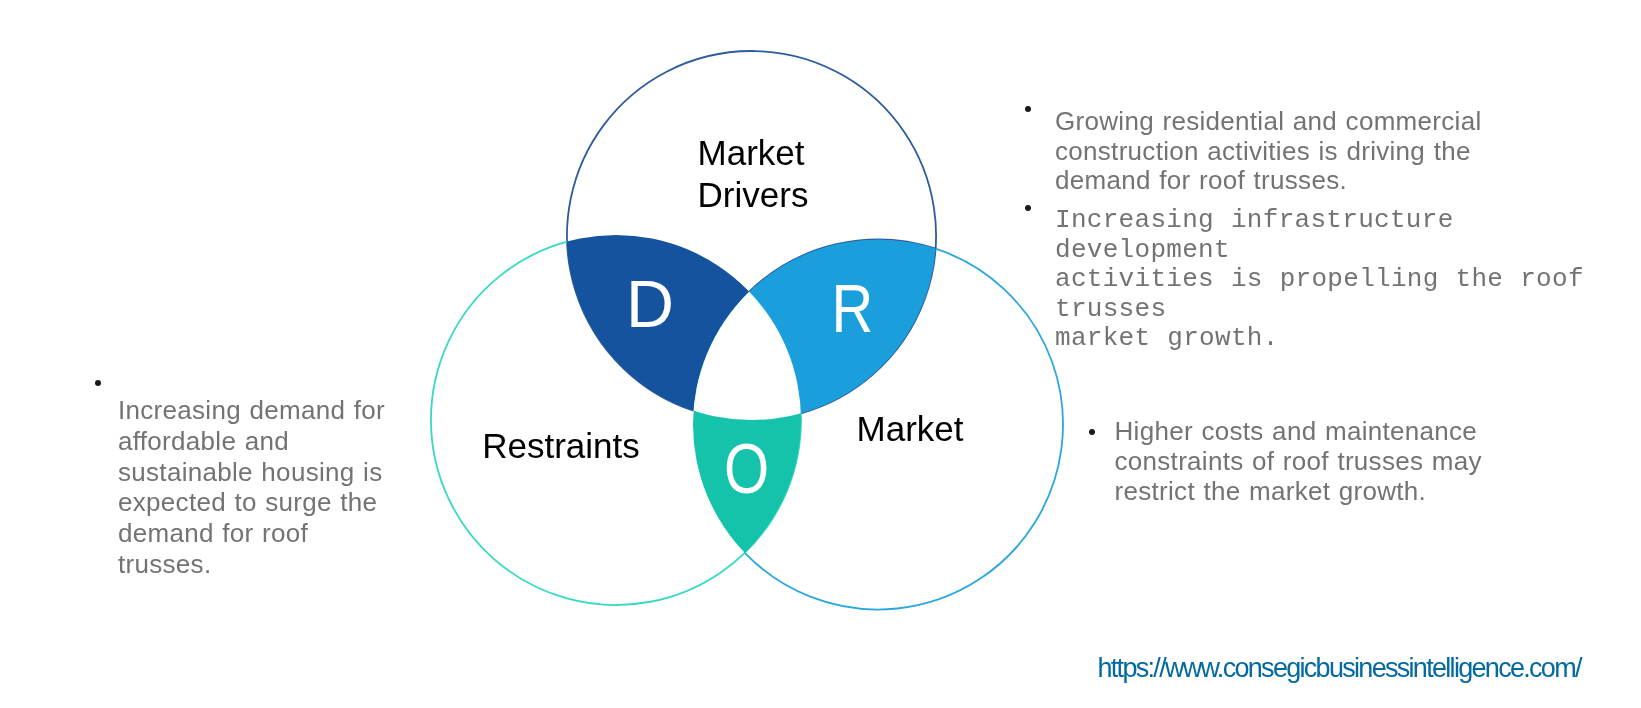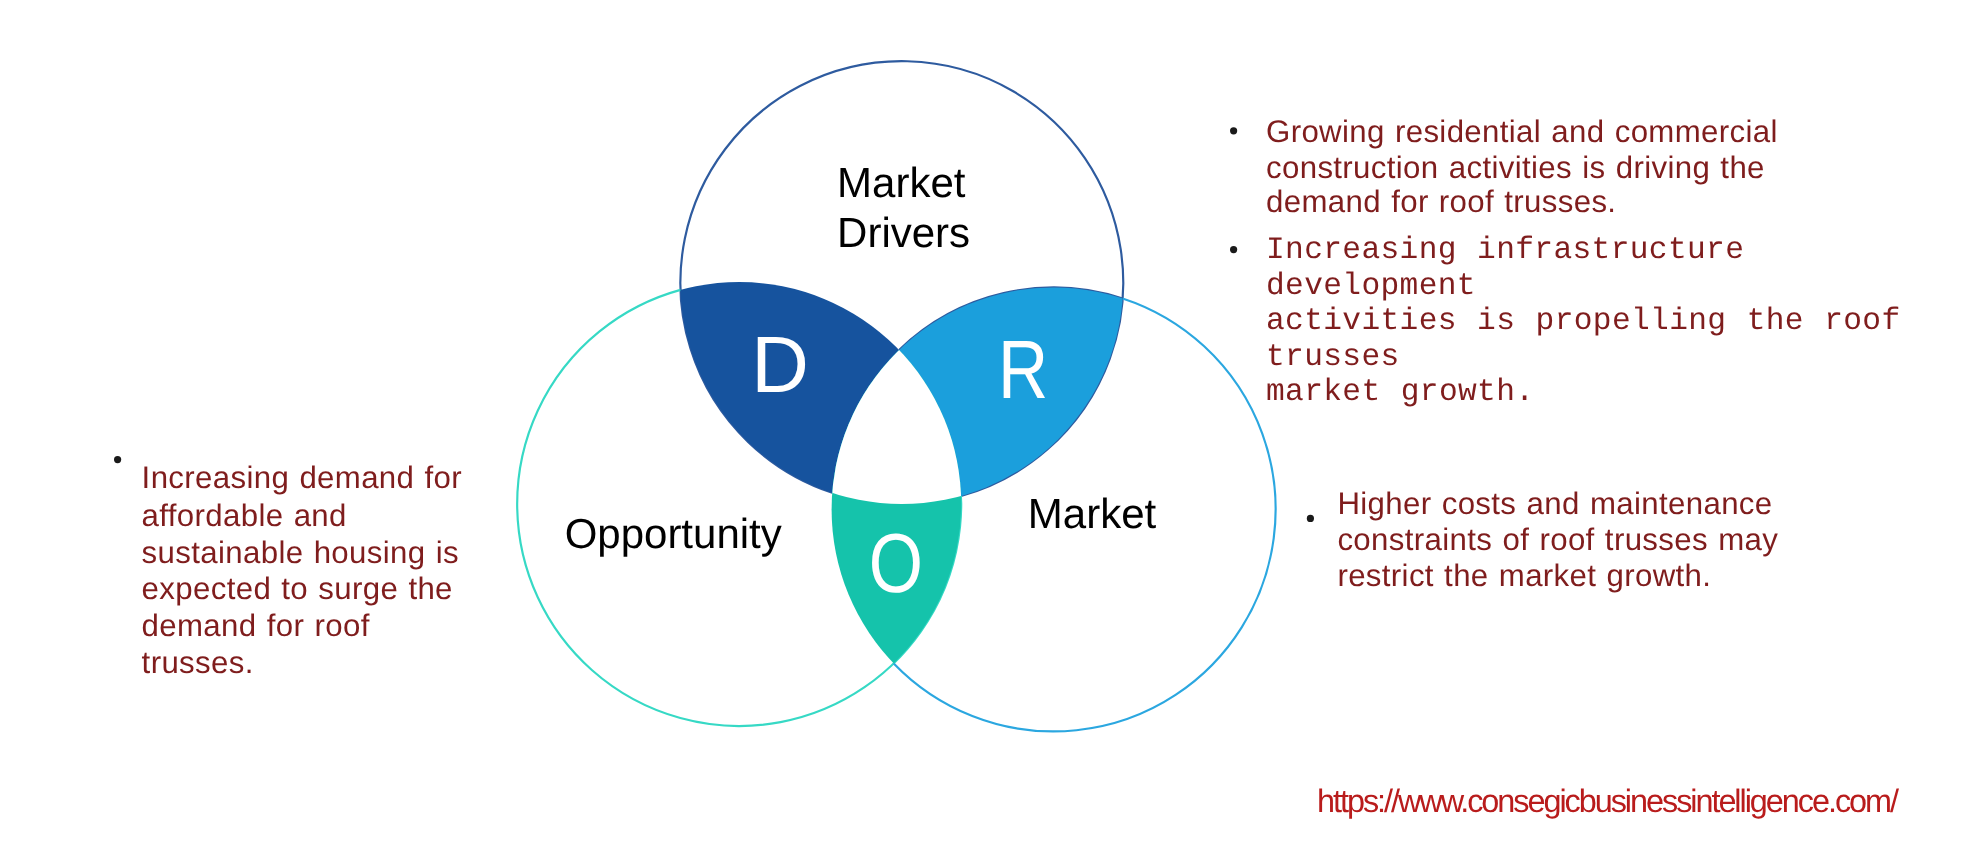--- a/index.html
+++ b/index.html
@@ -1,19 +1,19 @@
 <!DOCTYPE html>
 <html><head>
 <meta charset="utf-8">
 <style>
   html,body{margin:0;padding:0;}
   body{width:1641px;height:708px;background:#ffffff;position:relative;overflow:hidden;
        font-family:"Liberation Sans", sans-serif;}
   .abs{position:absolute;}
-  .bullettext{font-size:26px;color:#7f1d1d;letter-spacing:0.3px;word-spacing:1px;}
+  .bullettext{font-size:26px;color:#737373;letter-spacing:0.3px;word-spacing:1px;margin-top:12px;}
   .dot{position:absolute;border-radius:50%;background:#1a1a1a;width:6px;height:6px;}
   .vlabel{font-size:35px;color:#000000;}
 </style>
 </head>
 <body>
 <svg class="abs" style="left:0;top:0" width="1641" height="708" viewBox="0 0 1641 708">
   <defs>
     <clipPath id="clipTop">
         <circle cx="751.5" cy="235.5" r="184.5"></circle>
       </clipPath>
@@ -36,27 +36,27 @@
   <g clip-path="url(#clipTop)">
     <circle cx="878" cy="424.5" r="185" fill="#ffffff" clip-path="url(#clipTeal)"></circle>
   </g>
 
   <text x="650" y="327" font-size="66.5" fill="#ffffff" text-anchor="middle">D</text>
   <text transform="translate(852.5,332) scale(0.84,1)" font-size="69" fill="#ffffff" text-anchor="middle">R</text>
   <text transform="translate(746.5,493) scale(0.83,1)" font-size="70" fill="#ffffff" text-anchor="middle">O</text>
 </svg>
 
 <div class="abs vlabel" style="left:753px;top:132px;line-height:42px;transform:translate(-50%,0);">Market<br>Drivers</div>
-<div class="abs vlabel" style="left:561px;top:424.6px;line-height:42px;transform:translate(-50%,0);">Opportunity</div>
+<div class="abs vlabel" style="left:561px;top:424.6px;line-height:42px;transform:translate(-50%,0);">Restraints</div>
 <div class="abs vlabel" style="left:910px;top:408.7px;line-height:39px;transform:translate(-50%,0);"><span>Market</span><br></div>
 
 <div class="dot" style="left:1025px;top:106px;"></div>
 <div class="abs bullettext" style="left:1055px;top:95px;line-height:29.5px;">Growing residential and commercial<br>construction activities is driving the<br>demand for roof trusses.</div>
 <div class="dot" style="left:1025px;top:204.5px;"></div>
 <div class="abs bullettext" style="left:1055px;top:194px;line-height:29.5px;font-family:Liberation Mono, monospace;">Increasing infrastructure development<br>activities is propelling the roof trusses<br>market growth.</div>
 
 <div class="dot" style="left:95px;top:380px;"></div>
 <div class="abs bullettext" style="left:118px;top:383px;line-height:30.8px;">Increasing demand for<br>affordable and<br>sustainable housing is<br>expected to surge the<br>demand for roof<br>trusses.</div>
 
 <div class="dot" style="left:1088.5px;top:428.5px;"></div>
 <div class="abs bullettext" style="left:1114.5px;top:404px;line-height:30.1px;">Higher costs and maintenance<br>constraints of roof trusses may<br>restrict the market growth.</div>
 
-<div class="abs" id="url" style="left:1097.5px;top:653px;font-size:27px;line-height:31px;color:#b91c1c;letter-spacing:-1.7px;text-align:center;">https://www.consegicbusinessintelligence.com/</div>
+<div class="abs" id="url" style="left:1097.5px;top:653px;font-size:27px;line-height:31px;color:#0369a1;letter-spacing:-1.7px;text-align:center;">https://www.consegicbusinessintelligence.com/</div>
 
 </body></html>

